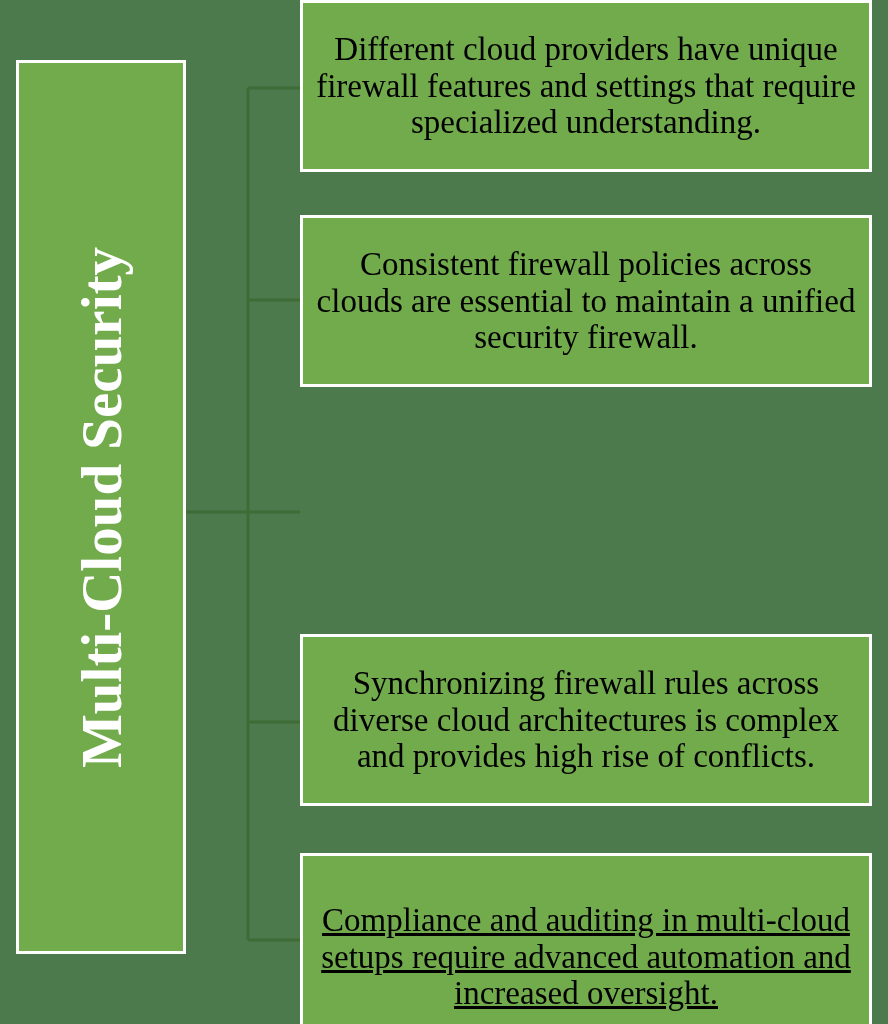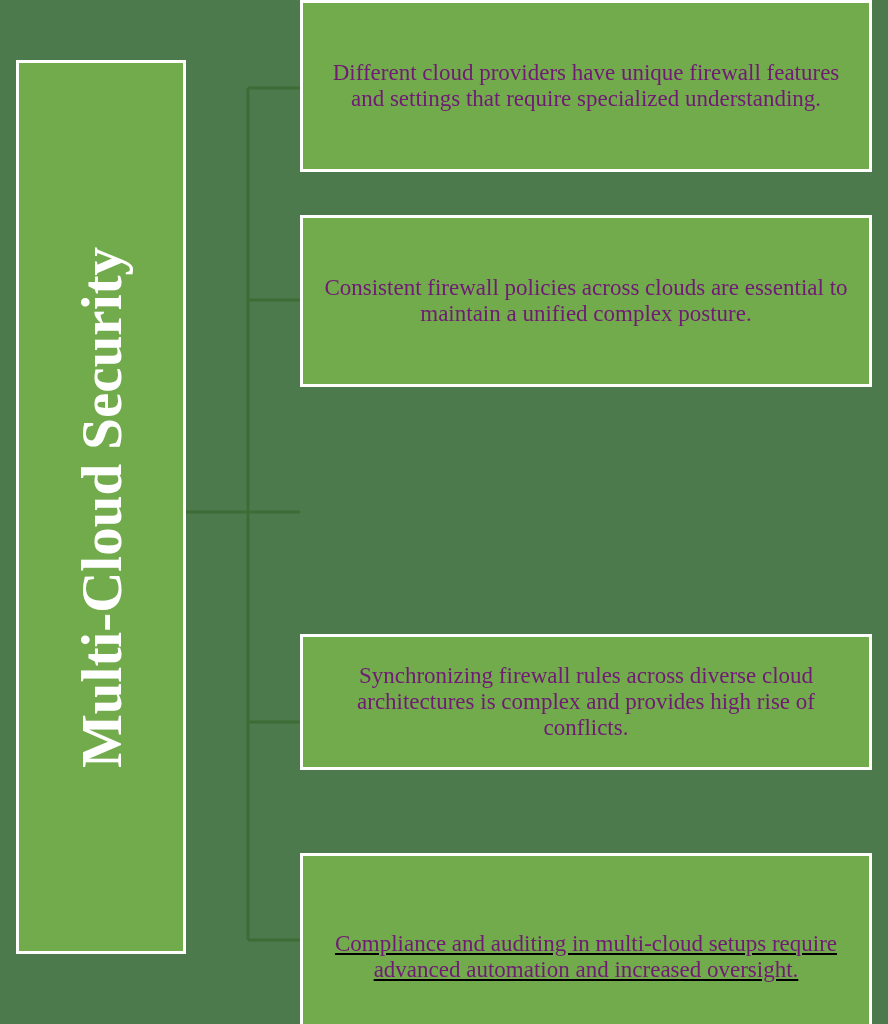--- a/index.html
+++ b/index.html
@@ -64,30 +64,30 @@
     width: 572px;
     background: #72ab4c;
     border: 3px solid #ffffff;
     box-sizing: border-box;
     display: flex;
     align-items: center;
     justify-content: center;
     padding: 6px 12px;
   }
   .branch-text {
-    color: #701a75;
-    font-size: 23px;
+    color: #000000;
+    font-size: 33px;
     line-height: 1.12;
     text-align: center;
   }
 
   .branch-0 { top: 0px;   height: 172px; }
   .branch-1 { top: 215px; height: 172px; }
   .branch-2 { top: 428px; height: 172px; }
-  .branch-3 { top: 634px; height: 136px; }
+  .branch-3 { top: 634px; height: 172px; }
   .branch-4 { top: 853px; height: 208px; text-decoration: underline; }
 </style>
 </head>
 <body>
 
 <div id="diagram">
 
   <svg class="connectors" viewBox="0 0 888 1024" xmlns="http://www.w3.org/2000/svg">
 
     <line x1="248" y1="88" x2="248" y2="940" stroke="#3f6b36" stroke-width="3"></line>
@@ -103,21 +103,21 @@
 
   <div class="root-node">
     <span class="root-label">Multi-Cloud Security</span>
   </div>
 
   <div class="branch branch-0">
     <span class="branch-text">Different cloud providers have unique firewall features and settings that require specialized understanding.</span>
   </div>
 
   <div class="branch branch-1">
-    <span class="branch-text">Consistent firewall policies across clouds are essential to maintain a unified complex posture.</span>
+    <span class="branch-text">Consistent firewall policies across clouds are essential to maintain a unified security firewall.</span>
   </div>
 
 
   <div class="branch branch-3">
     <span class="branch-text">Synchronizing firewall rules across diverse cloud architectures is complex and provides high rise of conflicts.</span>
   </div>
 
   <div class="branch branch-4">
     <span class="branch-text">Compliance and auditing in multi-cloud setups require advanced automation and increased oversight.</span>
   </div>

